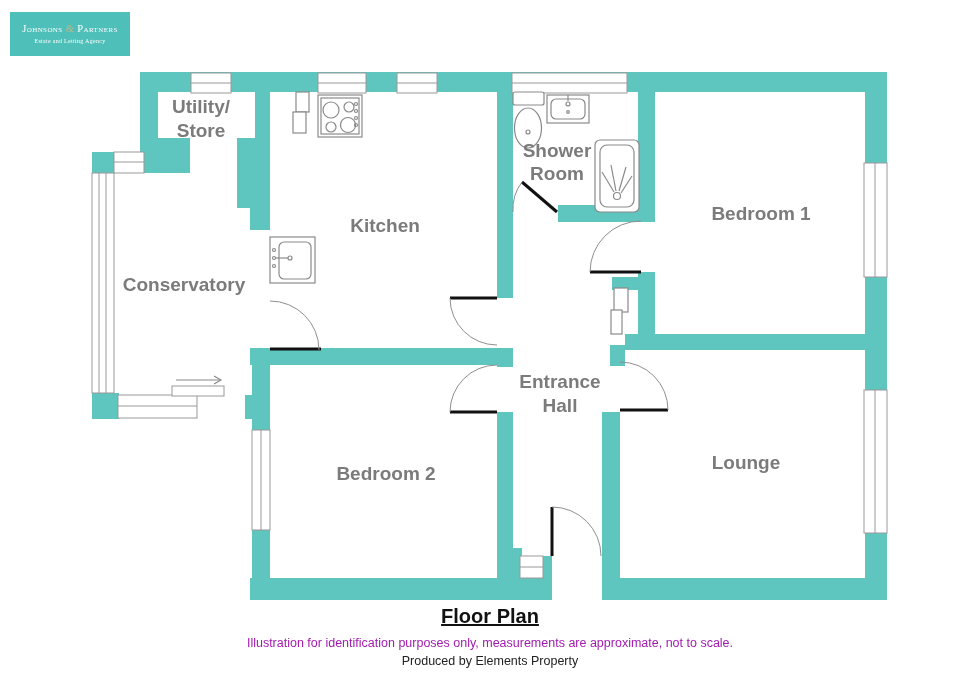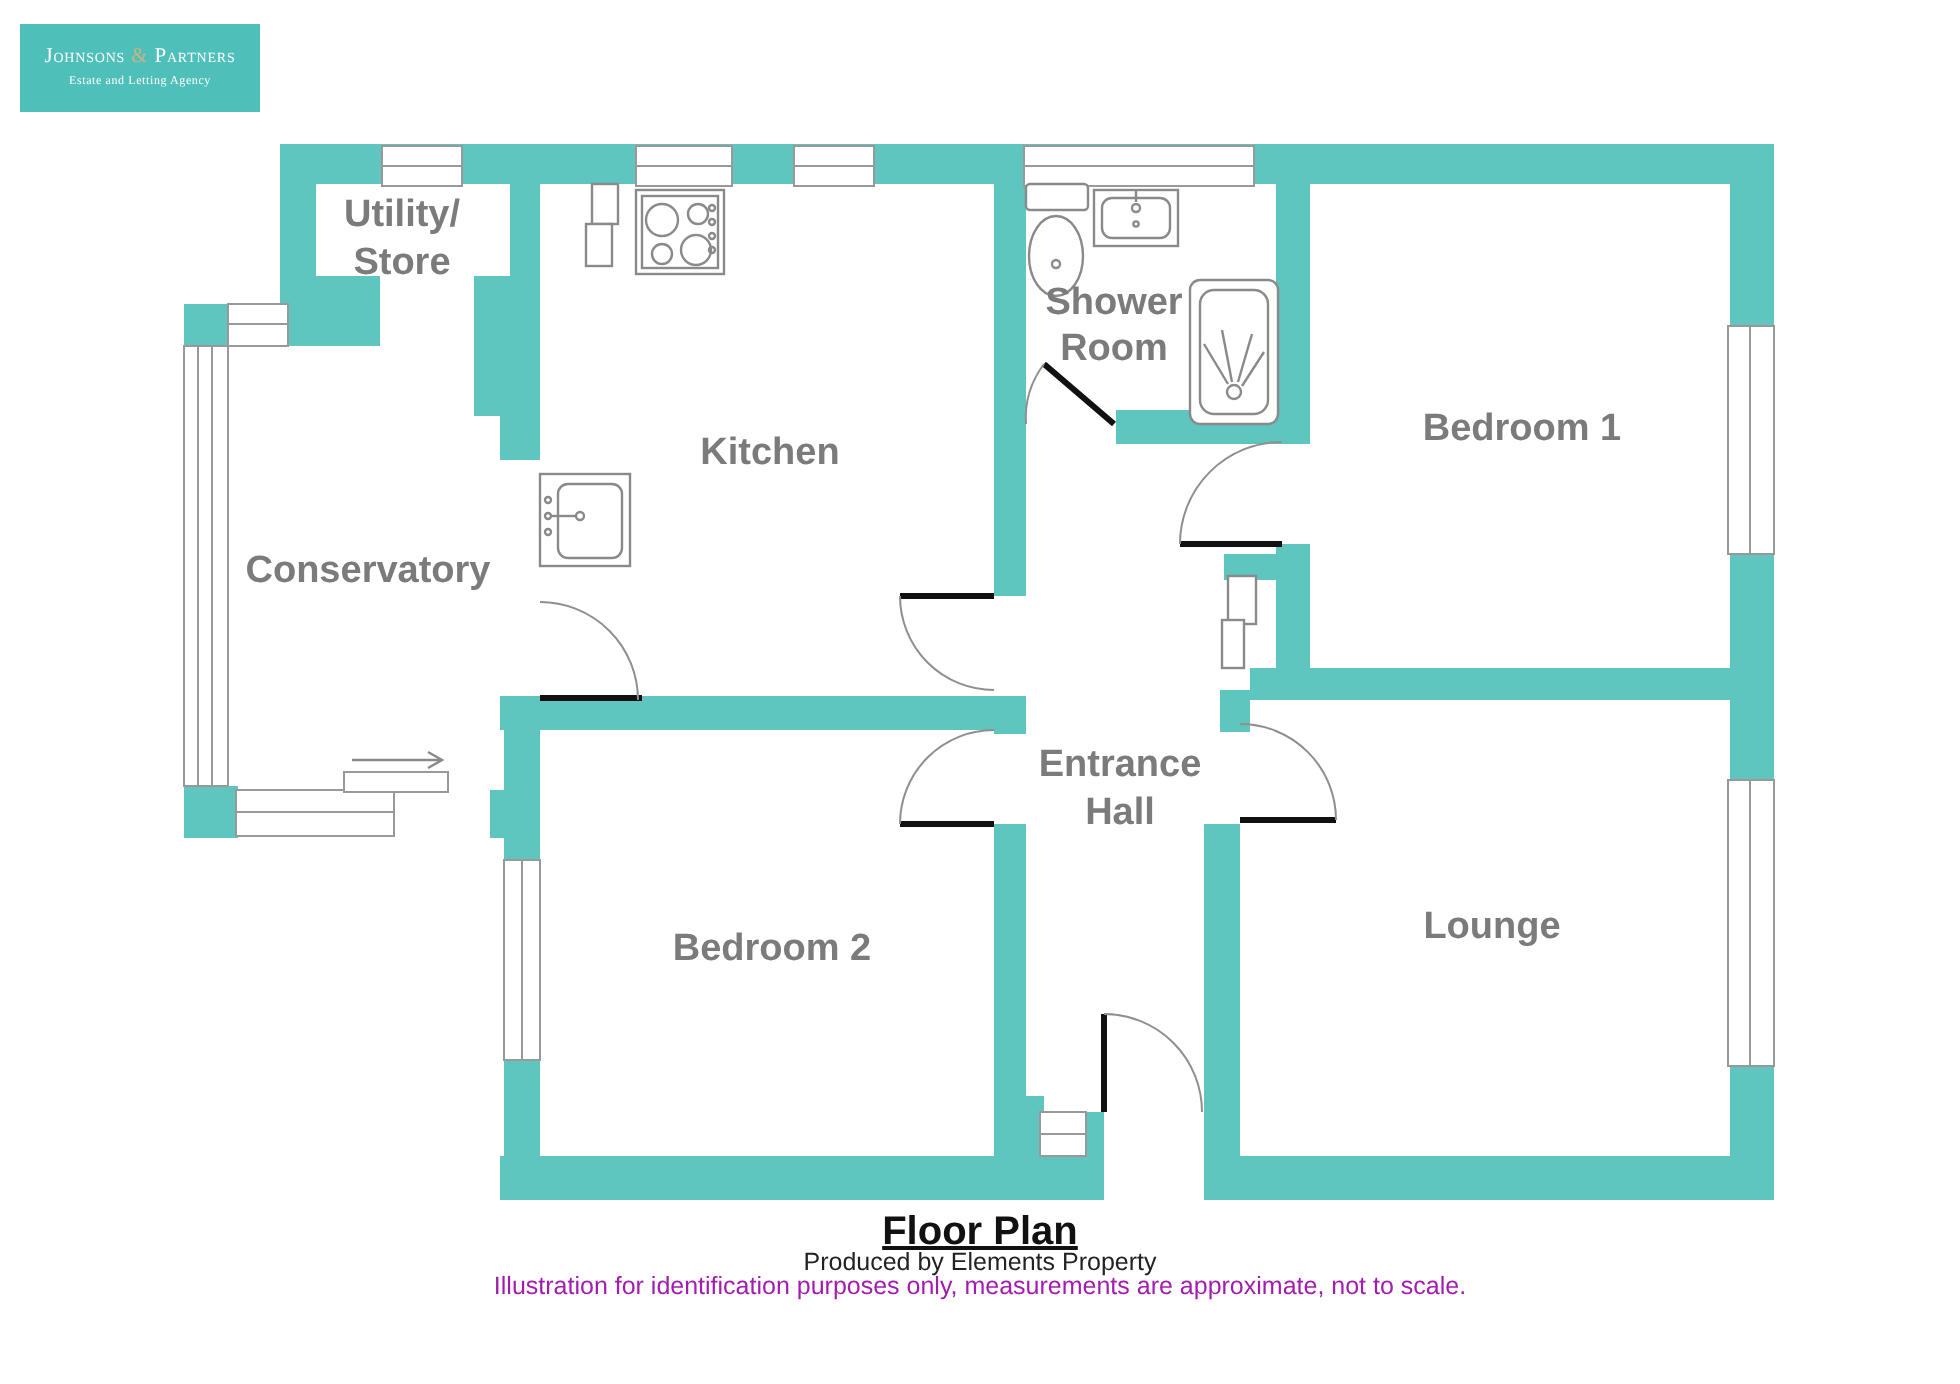--- a/index.html
+++ b/index.html
@@ -27,21 +27,21 @@
   .leaf{stroke:var(--door);stroke-width:3;fill:none;}
   .arc{stroke:#8f8f8f;stroke-width:1;fill:none;}
   .fx{fill:#ffffff;stroke:var(--fix);stroke-width:1.2;}
   .fxl{stroke:var(--fix);stroke-width:1.2;fill:none;}
   .room-label{font-family:"Liberation Sans",sans-serif;font-weight:bold;font-size:19px;
               fill:var(--label);text-anchor:middle;}
   .footer-title{position:absolute;left:0;top:605px;width:980px;text-align:center;
                 font-size:20px;font-weight:bold;color:#111111;text-decoration:underline;}
   .footer-note{position:absolute;left:0;top:636px;width:980px;text-align:center;
                font-size:12.5px;color:#a21caf;}
-  .footer-credit{position:absolute;left:0;top:624px;width:980px;text-align:center;
+  .footer-credit{position:absolute;left:0;top:654px;width:980px;text-align:center;
                  font-size:12.5px;color:#222222;}
 </style>
 </head>
 <body>
 
 <div class="canvas">
 
   <div class="logo">
     <div class="logo-title"><span>Johnsons</span>&nbsp;<span class="amp">&amp;</span>&nbsp;<span>Partners</span></div>
     <div class="logo-sub">Estate and Letting Agency</div>

